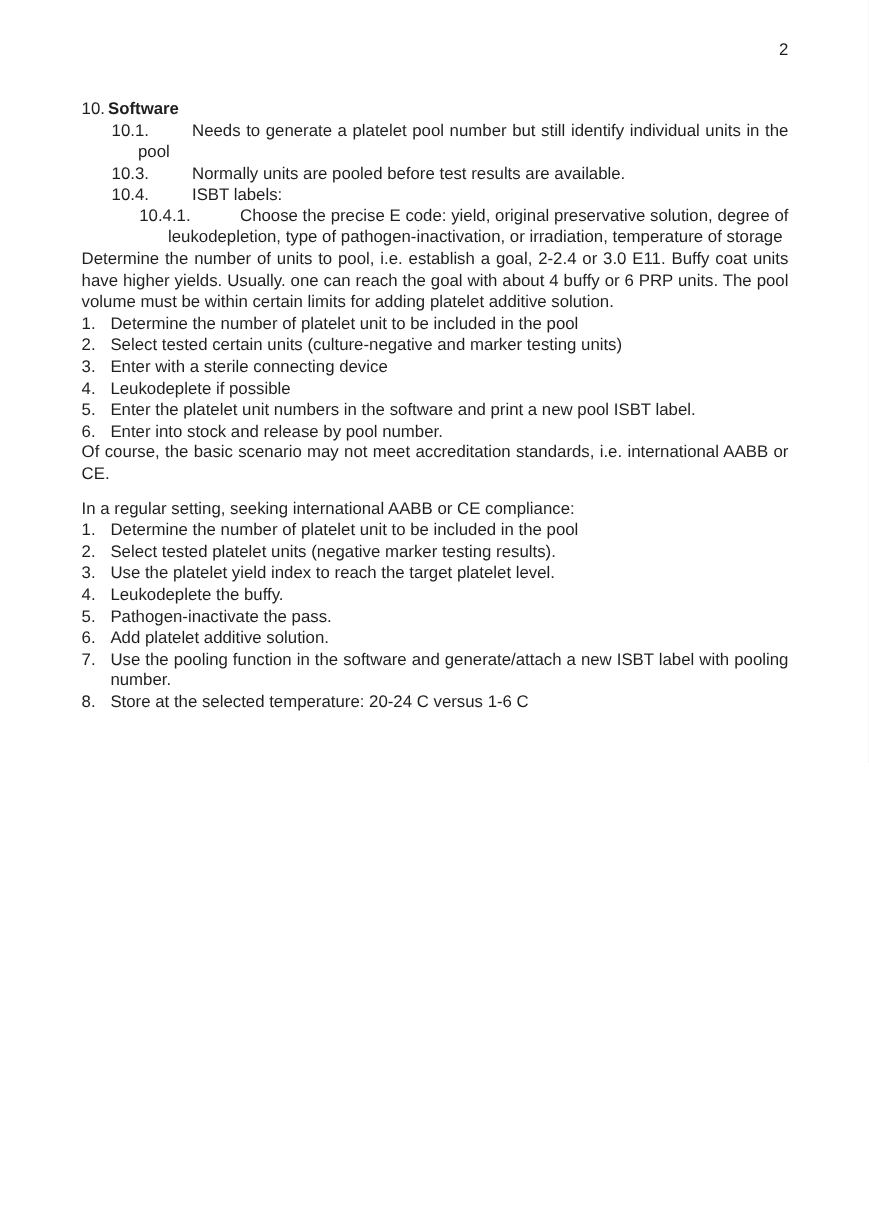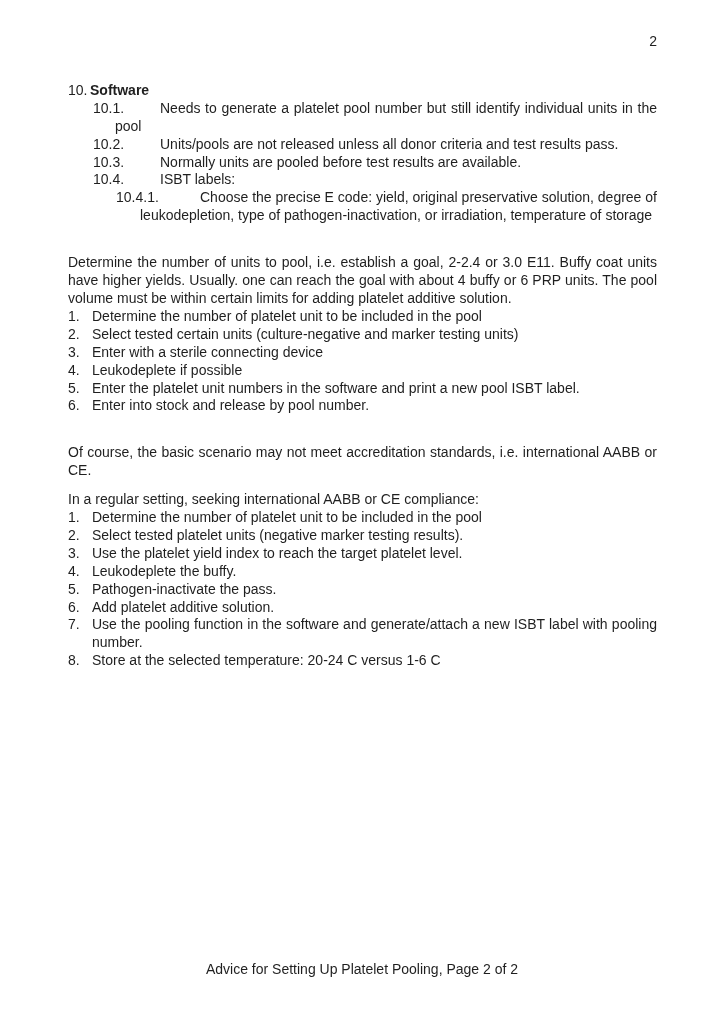--- a/index.html
+++ b/index.html
@@ -40,21 +40,21 @@
 
   
   .item-l2 {
     padding-left: 72px;
     text-indent: -24px;
     text-align: justify;
   }
   .item-l2 .num { display: inline-block; width: 84px; text-indent: 0; }
 
   .para {
-    margin-top: 29px;
+    margin-top: 0;
     text-align: justify;
   }
   .list-heading { margin-top: 11px; }
 
   
   .step {
     padding-left: 24px;
     text-indent: -24px;
     text-align: justify;
   }
@@ -72,21 +72,20 @@
 <body>
 
 <div class="page">
   <div class="content">
 
     <div class="page-number">2</div>
 
     <div class="section-heading"><span class="sec-num">10.</span><span class="sec-title">Software</span></div>
 
     <div class="item-l1"><span class="num">10.1.</span><span>Needs to generate a platelet pool number but still identify individual units in the pool</span></div>
-    <div class="item-l1"><span class="num">10.2.</span><span>Units/pools are not released unless all donor criteria and test results pass.</span></div>
     <div class="item-l1"><span class="num">10.3.</span><span>Normally units are pooled before test results are available.</span></div>
     <div class="item-l1"><span class="num">10.4.</span><span>ISBT labels:</span></div>
     <div class="item-l2"><span class="num">10.4.1.</span><span>Choose the precise E code:  yield, original preservative solution, degree of leukodepletion, type of pathogen-inactivation, or irradiation, temperature of storage</span></div>
 
     <div class="para">Determine the number of units to pool, i.e. establish a goal, 2-2.4 or 3.0 E11.  Buffy coat units have higher yields.  Usually. one can reach the goal with about 4 buffy or 6 PRP units.  The pool volume must be within certain limits for adding platelet additive solution.</div>
 
     <div class="step"><span class="num">1.</span><span>Determine the number of platelet unit to be included in the pool</span></div>
     <div class="step"><span class="num">2.</span><span>Select tested certain units (culture-negative and marker testing units)</span></div>
     <div class="step"><span class="num">3.</span><span>Enter with a sterile connecting device</span></div>
     <div class="step"><span class="num">4.</span><span>Leukodeplete if possible</span></div>
@@ -100,14 +99,13 @@
     <div class="step"><span class="num">2.</span><span>Select tested platelet units (negative marker testing results).</span></div>
     <div class="step"><span class="num">3.</span><span>Use the platelet yield index to reach the target platelet level.</span></div>
     <div class="step"><span class="num">4.</span><span>Leukodeplete the buffy.</span></div>
     <div class="step"><span class="num">5.</span><span>Pathogen-inactivate the pass.</span></div>
     <div class="step"><span class="num">6.</span><span>Add platelet additive solution.</span></div>
     <div class="step"><span class="num">7.</span><span>Use the pooling function in the software and generate/attach a new ISBT label with pooling number.</span></div>
     <div class="step"><span class="num">8.</span><span>Store at the selected temperature:  20-24 C versus 1-6 C</span></div>
 
   </div>
 
-  <div class="footer">Advice for Setting Up Platelet Pooling, Page 2 of 2</div>
 </div>
 
 </body></html>

